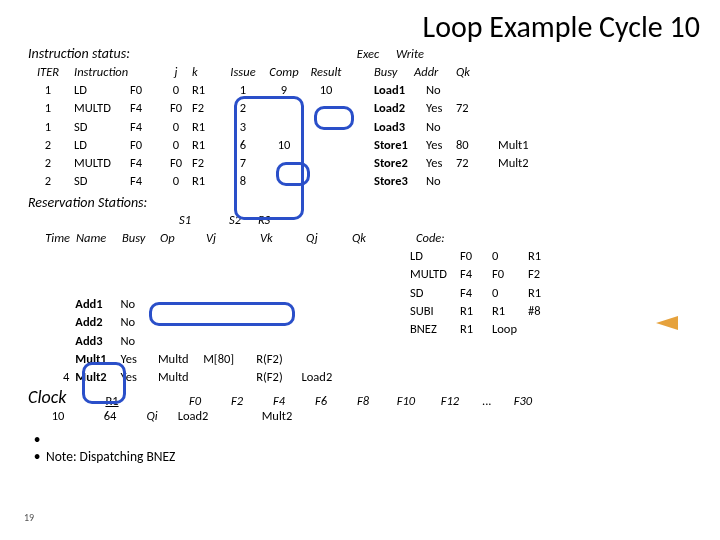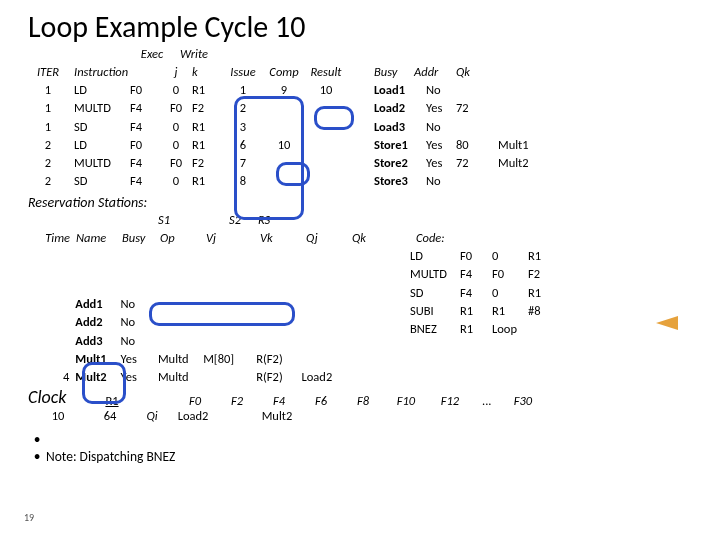--- a/index.html
+++ b/index.html
@@ -11,21 +11,21 @@
     background: #fff;
     color: #000;
     overflow: hidden;
     position: relative;
   }
   .page {
     padding: 8px 20px 8px 28px;
   }
   .title {
     font-size: 30px;
-    text-align: left;
+    text-align: right;
     font-weight: 400;
     margin: 0 0 2px 0;
   }
   .sec {
     font-size: 14px;
     font-style: italic;
     margin: 0;
     font-weight: 400;
   }
   .sec.reg { font-style: italic; }
@@ -108,20 +108,21 @@
   }
 </style>
 </head>
 <body>
 
 <div class="page">
   <h1 class="title">Loop Example Cycle 10</h1>
 
   <div class="instr">
     <div class="row">
+      <div class="sec" style="width:216px;">Instruction status:</div>
       <div class="cell i" style="width:32px;"></div>
       <div class="cell i" style="width:30px;"></div>
       <div class="cell i" style="width:42px;"></div>
       <div class="cell i col-ex">Exec</div>
       <div class="cell i col-wr">Write</div>
     </div>
     <div class="row hdr">
       <div class="cell i col-iter">ITER</div>
       <div class="cell i" style="width:86px;">Instruction</div>
       <div class="cell i col-j">j</div>
@@ -227,21 +228,21 @@
         </div>
       </div>
   </div>
 
   <div class="sec" style="margin-top:4px;">Reservation Stations:</div>
   <div class="row">
     <div class="cell i rs col-time"></div>
     <div class="cell i" style="width:46px;"></div>
     <div class="cell i" style="width:38px;"></div>
     <div class="cell i" style="width:46px;"></div>
-    <div class="cell i" style="width:54px;">S1</div>
+    <div class="cell i" style="width:54px;text-align:center;">S1</div>
     <div class="cell i" style="width:46px;text-align:center;">S2</div>
     <div class="cell i" style="width:46px;">RS</div>
   </div>
   <div class="row rs">
     <div class="cell i col-time">Time</div>
     <div class="cell i col-name">Name</div>
     <div class="cell i col-busy">Busy</div>
     <div class="cell i col-op">Op</div>
     <div class="cell i col-vj">Vj</div>
     <div class="cell i col-vk">Vk</div>

